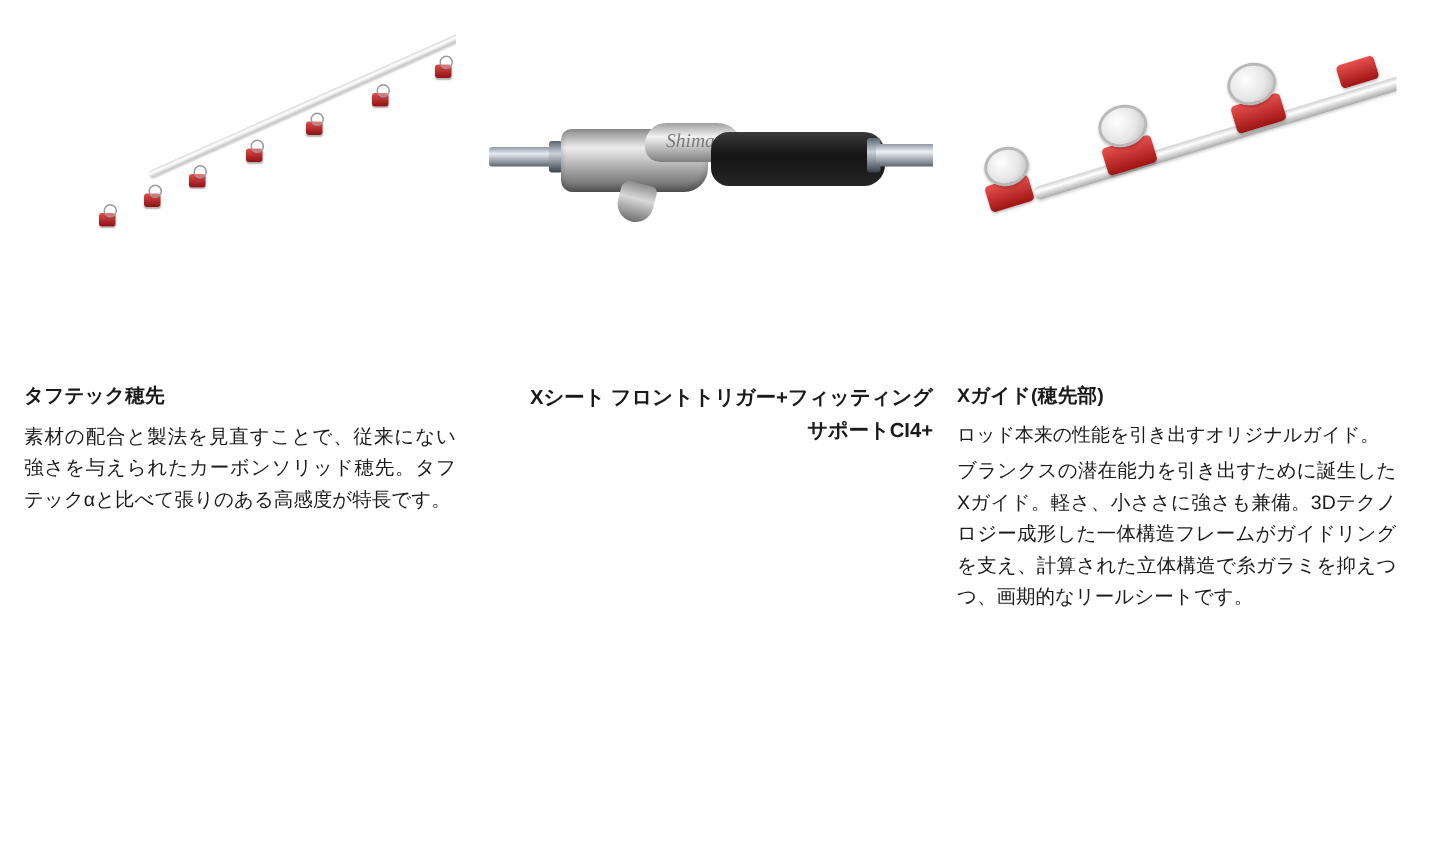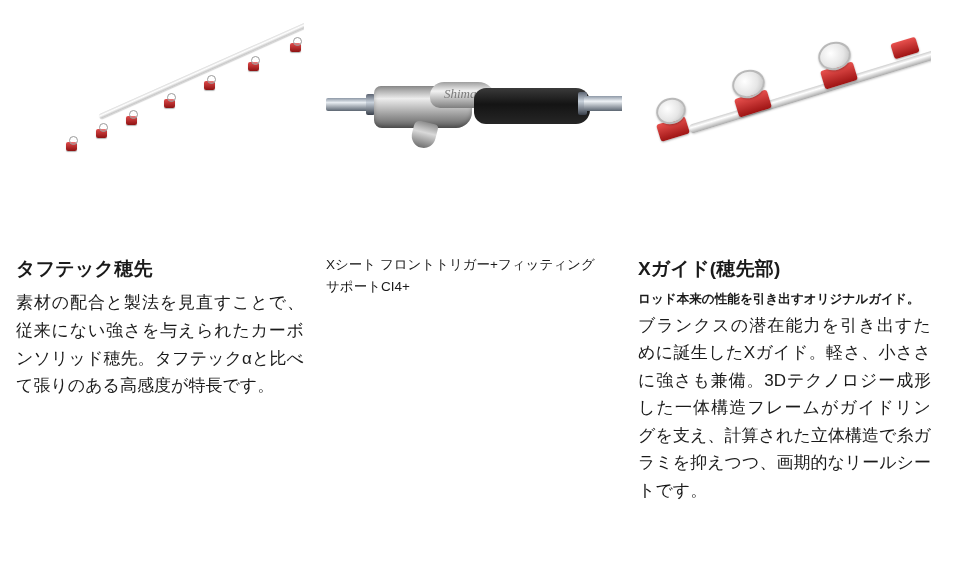--- a/index.html
+++ b/index.html
@@ -38,40 +38,41 @@
     height: 250px;
     position: relative;
     overflow: hidden;
   }
   .fig-inner {
     position: absolute;
     inset: 0;
   }
 
   .heading {
-    font-size: 19px;
+    font-size: 13px;
     font-weight: bold;
     line-height: 1.55;
     margin: 0 0 6px 0;
     letter-spacing: 0.2px;
   }
   .heading-2 {
     font-size: 13.5px;
-    font-weight: normal;
+    font-weight: bold;
     line-height: 1.6;
     margin: 0 0 8px 0;
+    text-align: right;
   }
   .lead {
     font-size: 12.6px;
-    font-weight: bold;
+    font-weight: normal;
     line-height: 1.62;
     margin: 0 0 2px 0;
   }
   .body-text {
-    font-size: 17px;
+    font-size: 13px;
     line-height: 1.62;
     margin: 0;
     text-align: justify;
     text-justify: inter-character;
   }
   .heading-block {
     padding-top: 4px;
   }
   .col-1 .heading { margin-top: 0; }
 

